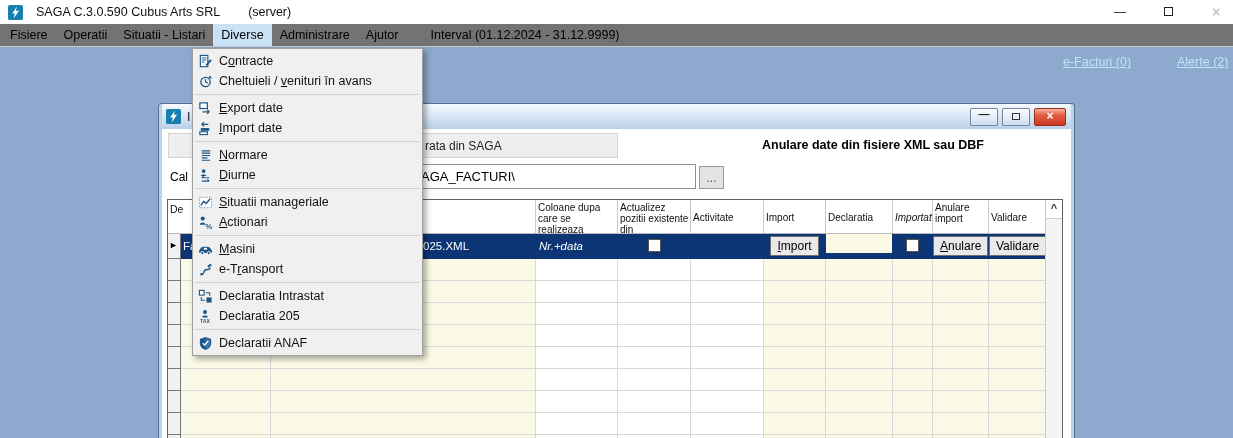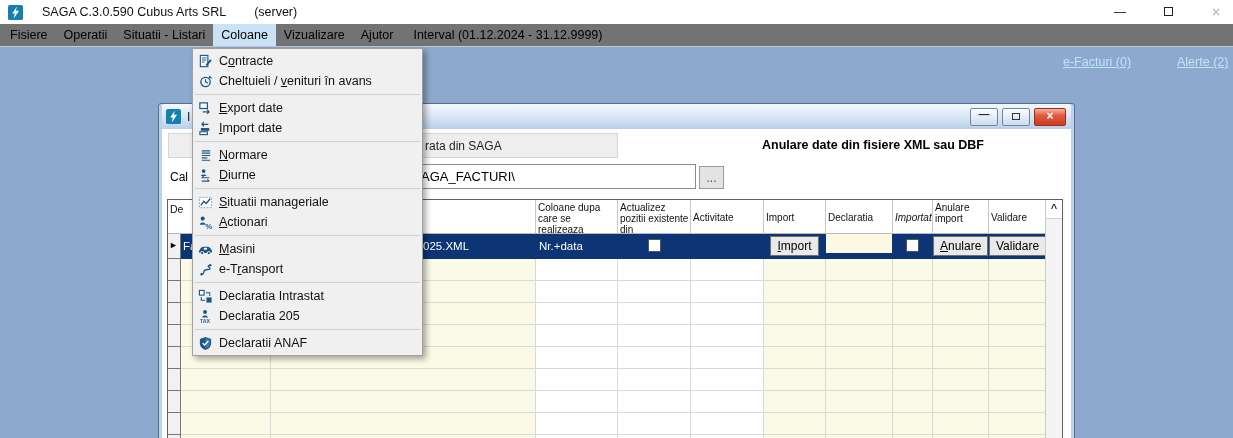--- a/index.html
+++ b/index.html
@@ -7,32 +7,32 @@
   .stage {
     position:relative; width:1233px; height:438px; overflow:hidden;
     font-family:"Liberation Sans", sans-serif; background:#fff;
     -webkit-font-smoothing:antialiased;
   }
   
   .titlebar { position:absolute; left:0; top:0; width:1233px; height:24px; background:#fff;
     display:flex; align-items:center; }
   .app-icon { width:15px; height:15px; margin-left:8px; display:inline-block; }
   .app-icon svg { display:block; width:15px; height:15px; }
-  .title-text { margin-left:19px; font-size:12.5px; color:#111; }
+  .title-text { margin-left:13px; font-size:12.5px; color:#111; }
   .session-text { margin-left:28px; font-size:12.5px; color:#111; }
   .win-controls { margin-left:auto; margin-right:8px; display:flex; align-items:center; gap:30px; }
   .wc { width:18px; height:16px; text-align:center; font-size:12px; color:#222; line-height:16px; cursor:default; }
   .wc-max-box { display:inline-block; width:9px; height:9px; border:1.2px solid #222; margin-top:3px; }
   .wc-close { color:#c3c3c3; font-size:14px; font-weight:bold; }
   
   .menubar { position:absolute; left:0; top:24px; width:1233px; height:23px; background:#737373;
     border-bottom:1px solid #c9c9c9; display:flex; align-items:stretch; padding-left:2px; font-size:12.5px; }
   .mb-item { padding:0 8px; display:flex; align-items:center; color:#000; cursor:default; }
   .mb-item.active { background:#c9e2f5; }
-  .mb-item.interval { margin-left:4px; }
+  .mb-item.interval { margin-left:16px; }
   
   .desktop { position:absolute; left:0; top:47px; width:1233px; height:391px; background:#8da9cd; }
   .desk-link { position:absolute; top:8px; font-size:12.5px; color:#bce7f8; text-decoration:underline; cursor:pointer; }
   #link-efacturi { left:1063px; }
   #link-alerte { left:1177px; }
   
   .dialog { position:absolute; left:158px; top:56px; width:917px; height:392px;
     background:#bdd2e8; border:1px solid #54708e; padding:0 3px 3px 3px; z-index:10;
     border-radius:3px 3px 0 0; }
   .dlg-titlebar { height:25px; display:flex; align-items:center;
@@ -123,22 +123,22 @@
       <span class="wc">—</span>
       <span class="wc"><span class="wc-max-box"></span></span>
       <span class="wc wc-close">×</span>
     </span>
   </div>
 
   <div class="menubar" id="menubar">
       <div class="mb-item">Fisiere</div>
       <div class="mb-item">Operatii</div>
       <div class="mb-item">Situatii - Listari</div>
-      <div class="mb-item active">Coloane</div>
-      <div class="mb-item">Vizualizare</div>
+      <div class="mb-item active">Diverse</div>
+      <div class="mb-item">Administrare</div>
       <div class="mb-item">Ajutor</div>
       <div class="mb-item interval">Interval (01.12.2024 - 31.12.9999)</div>
     </div>
 
   <div class="desktop">
     <span class="desk-link" id="link-efacturi">e-Facturi (0)</span>
     <span class="desk-link" id="link-alerte">Alerte (2)</span>
 
     <div class="dialog">
       <div class="dlg-titlebar">
@@ -179,21 +179,21 @@
               <div class="g-hcell" style="width: 56px; flex: 0 0 56px;">Anulare import</div>
               <div class="g-hcell vmid" style="width: 57px; flex: 0 0 57px;">Validare</div>
               <span class="g-head-frag">De</span>
             </div>
           <div class="g-row1">
               <div class="g-selcell" style="width: 13px; flex: 0 0 13px;">
                 <span class="g-marker">►</span>
               </div>
               <div class="g-cell" style="width: 90px; flex: 0 0 90px;"><span class="r1-txt" style="padding-left: 2px;">Fa</span></div>
               <div class="g-cell" style="width: 265px; flex: 0 0 265px;"><span class="r1-txt" style="padding-left: 152px; display: inline-block;">025.XML</span></div>
-              <div class="g-cell" style="width: 82px; flex: 0 0 82px;"><span class="r1-txt" style="padding-left: 3px;">Nr.+data</span></div>
+              <div class="g-cell" style="width: 82px; flex: 0 0 82px;"><span class="r1-txt" style="padding-left: 3px; font-style: italic;">Nr.+data</span></div>
               <div class="g-cell" style="width: 73px; flex: 0 0 73px;">
                 <div class="checkbox"></div>
               </div>
               <div class="g-cell" style="width: 73px; flex: 0 0 73px;"></div>
               <div class="g-cell" style="width: 62px; flex: 0 0 62px;">
                 <button class="cellbtn"><u>I</u>mport</button>
               </div>
               <div class="g-cell" style="width: 67px; flex: 0 0 67px;">
                 <div class="viz-inner"></div>
               </div>

